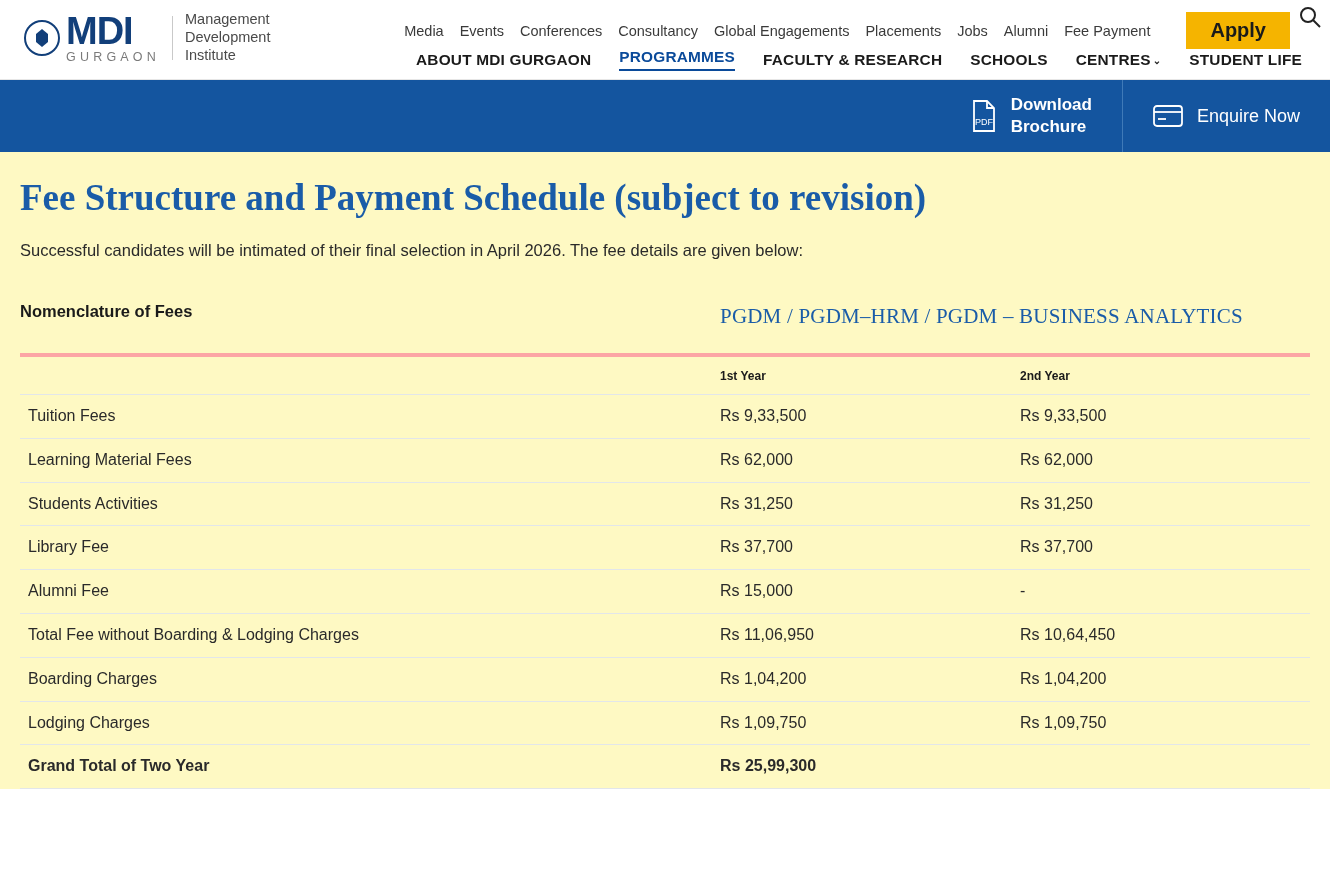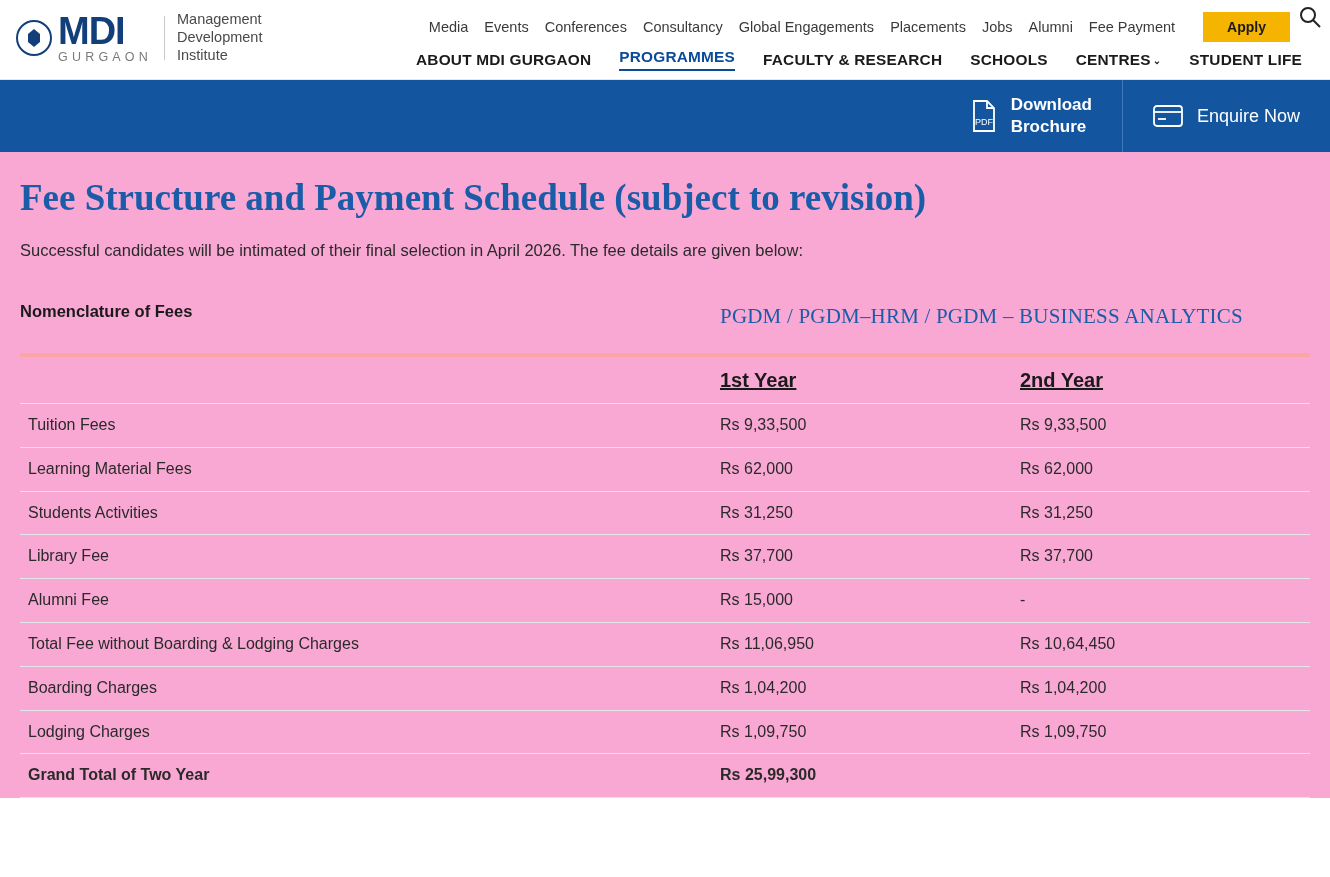--- a/index.html
+++ b/index.html
@@ -13,21 +13,21 @@
 
   
   .header {
     position: relative;
     height: 80px;
     background: #ffffff;
     border-bottom: 1px solid #e6e6e6;
   }
   .logo-block {
     position: absolute;
-    left: 16px;
+    left: 24px;
     top: 10px;
     display: flex;
     align-items: center;
     height: 56px;
   }
   .logo-seal {
     width: 36px; height: 36px;
     border-radius: 50%;
     border: 2px solid #123f7a;
     background: #ffffff;
@@ -79,23 +79,23 @@
     align-items: center;
     gap: 16px;
     font-size: 14.5px;
     color: #3a3a3a;
   }
   .top-links a { color: #3a3a3a; text-decoration: none; white-space: nowrap; }
   .apply-btn {
     background: #f5b400;
     color: #1a1a1a !important;
     font-weight: bold;
-    font-size: 14px;
+    font-size: 20px;
     padding: 7px 24px;
-    margin-left: 12px;
+    margin-left: 20px;
   }
   .search-icon {
     position: absolute;
     right: 8px;
     top: 5px;
     width: 24px; height: 24px;
     cursor: pointer;
   }
 
   .main-nav {
@@ -145,21 +145,21 @@
     font-weight: bold;
     line-height: 1.32;
   }
   .bb-enquire .label { font-size: 18px; }
   .pdf-icon { width: 26px; height: 32px; flex: none; }
   .card-icon { width: 30px; height: 22px; flex: none; }
 
   
   .content {
     padding: 24px 20px 0 20px;
-    background: #f9a8d4;
+    background: #fef9c3;
   }
   h1.page-title {
     font-family: "Liberation Serif", serif;
     font-size: 37px;
     font-weight: bold;
     color: #1a5ca8;
     letter-spacing: 0px;
     margin-bottom: 22px;
   }
   .intro {
@@ -196,23 +196,22 @@
   .prog-head {
     font-family: "Liberation Serif", serif;
     font-size: 21px;
     color: #1a5ca8;
     line-height: 1.38;
     letter-spacing: 0.2px;
   }
   tr.sub-head td {
     padding: 12px 0 11px 0;
     font-weight: bold;
-    font-size: 20px;
+    font-size: 12px;
     color: #1a1a1a;
-    text-decoration: underline;
   }
   tr.data-row td {
     padding: 11px 0 11px 0;
     line-height: 1.3;
   }
   tr.data-row td.col-name { padding-left: 8px; }
   tr.total-row td { font-weight: bold; }
 </style>
 </head>
 <body>

